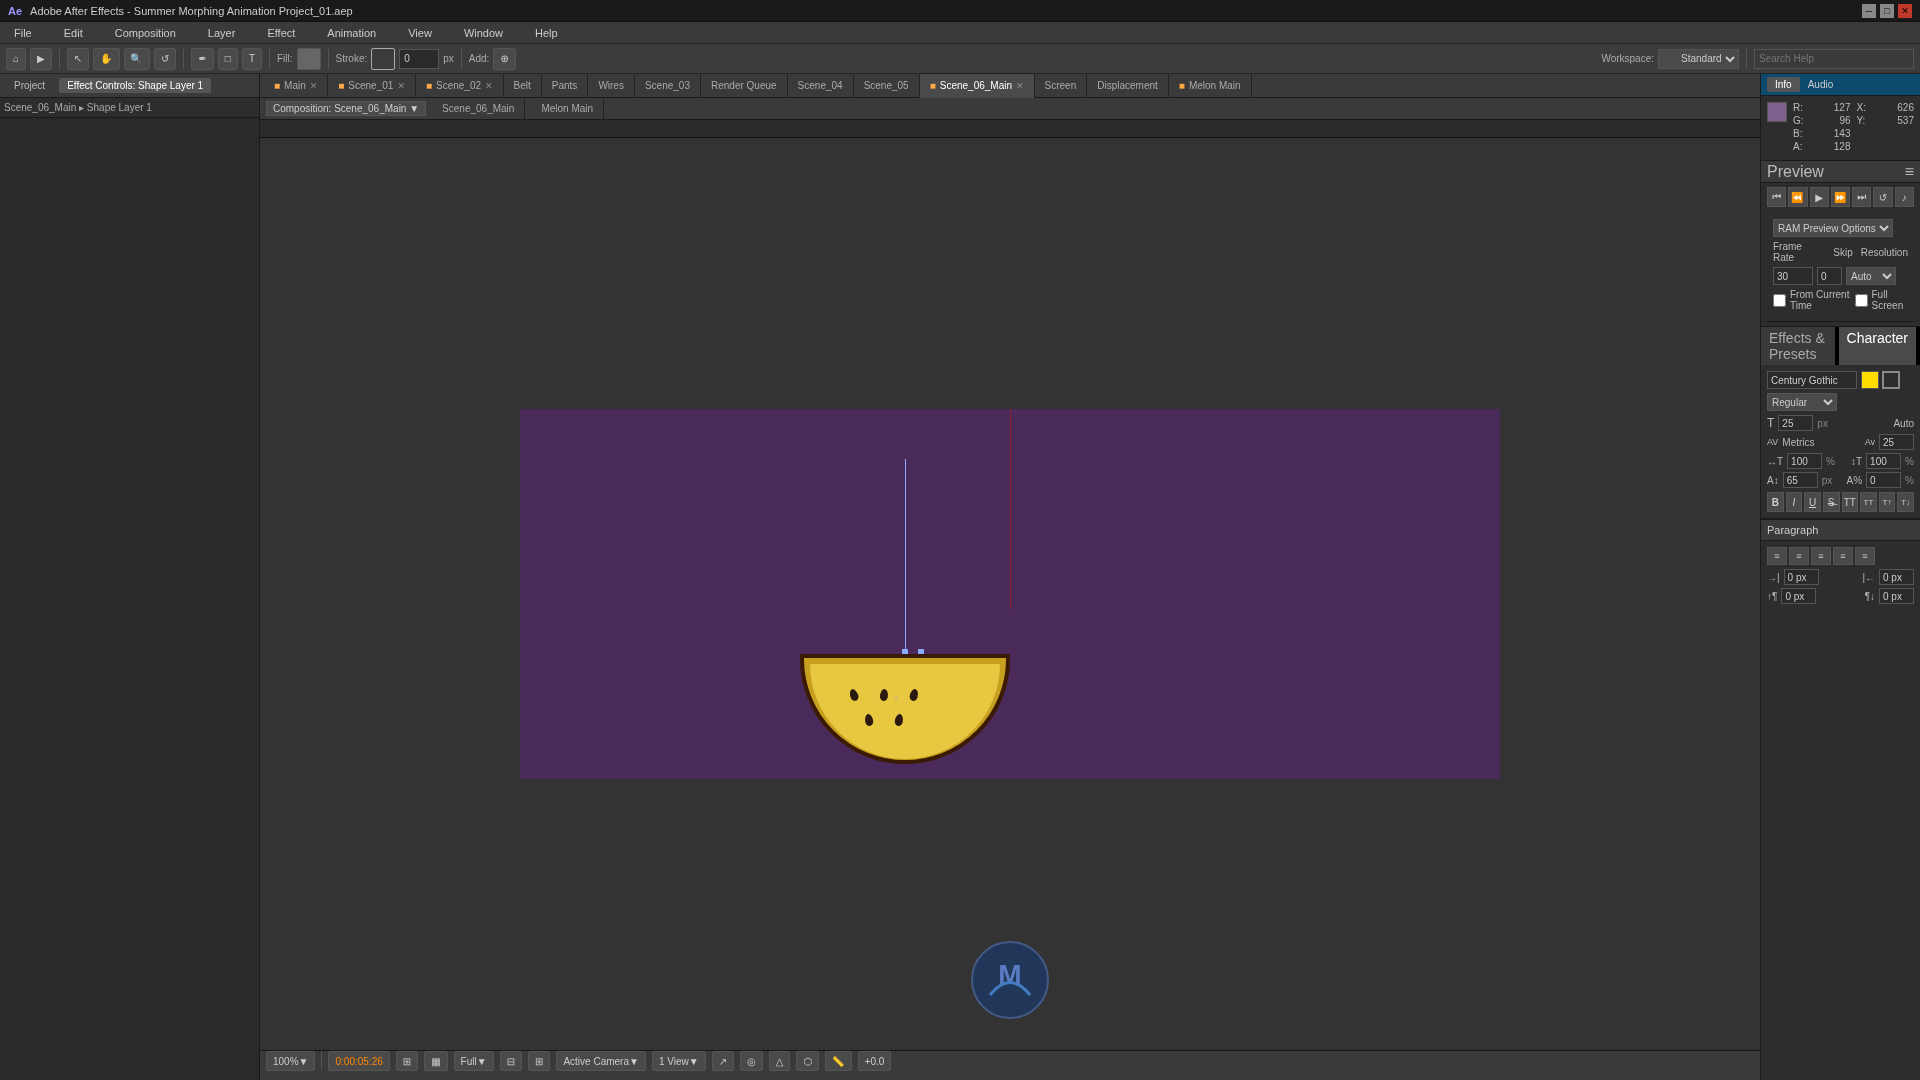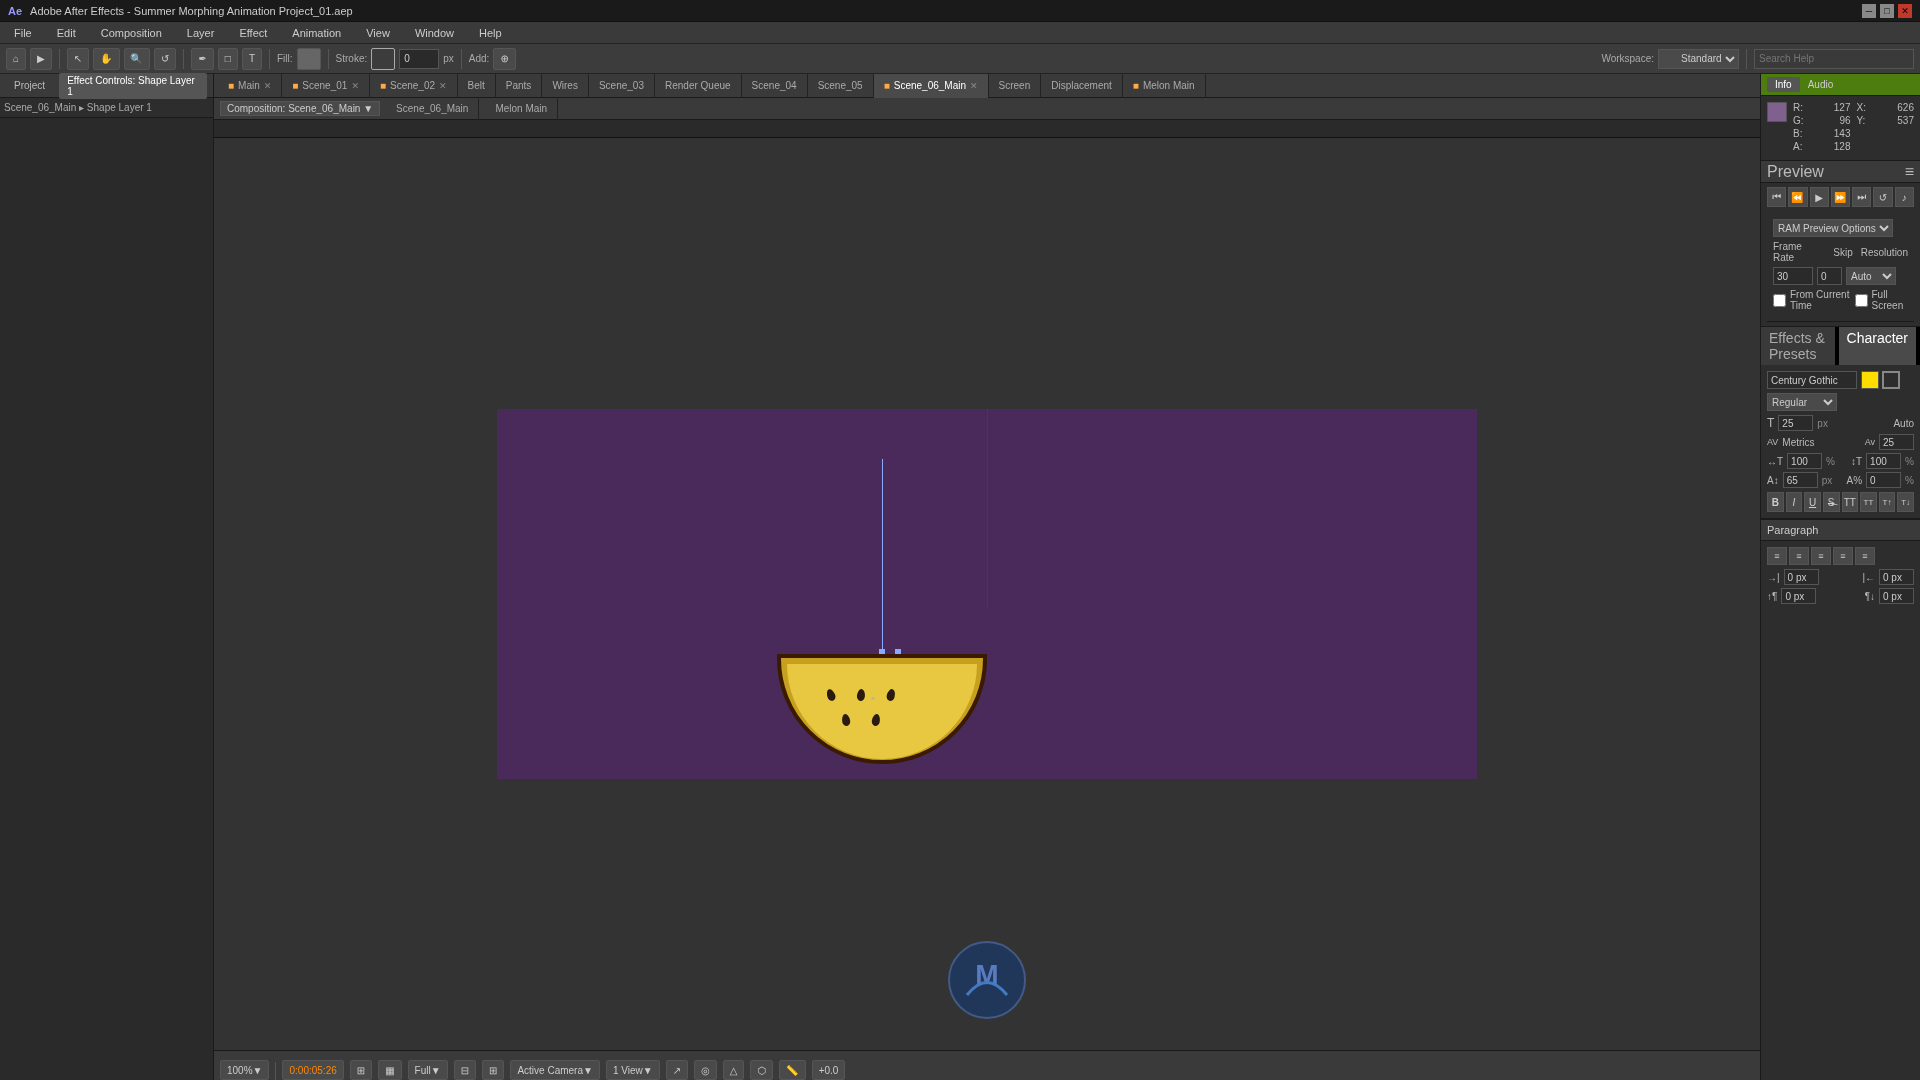--- a/index.html
+++ b/index.html
@@ -20,21 +20,21 @@
     .title-btn.close { background: #c0392b; }
 
     
     #menubar {
       background: #3a3a3a;
       height: 22px;
       display: flex;
       align-items: center;
       padding: 0 6px;
       border-bottom: 1px solid #222;
-      gap: 9px;
+      gap: 16px;
     }
     .menu-item {
       padding: 2px 8px;
       cursor: pointer;
       color: #ccc;
       font-size: 11px;
       border-radius: 2px;
     }
 
     
@@ -72,21 +72,21 @@
     }
 
     
     #main-layout {
       display: flex;
       height: calc(1080px - 22px - 22px - 30px);
     }
 
     
     #left-panel {
-      width: 214px;
+      width: 260px;
       background: #2d2d2d;
       border-right: 1px solid #1a1a1a;
       display: flex;
       flex-direction: column;
     }
     .panel-header {
       background: #3a3a3a;
       height: 24px;
       display: flex;
       align-items: center;
@@ -202,21 +202,21 @@
       background: #2a1a10;
       border-radius: 50% 50% 50% 50% / 60% 60% 40% 40%;
     }
 
     
     #viewer-bottom {
       height: 30px;
       background: #3a3a3a;
       border-top: 1px solid #1a1a1a;
       display: flex;
-      align-items: flex-end;
+      align-items: flex-start;
       padding: 0 6px;
       gap: 6px;
     }
     .viewer-ctrl {
       background: #4a4a4a;
       border: 1px solid #555;
       color: #ccc;
       padding: 1px 6px;
       font-size: 10px;
       cursor: pointer;
@@ -470,21 +470,21 @@
         <div class="viewer-ctrl">📏</div>
         <div class="viewer-ctrl">
           <span>+0.0</span>
         </div>
       </div>
     </div>
   </div>
 
   <div id="right-panel">
 
-    <div style="background:#4d7c0f;height:22px;display:flex;align-items:center;padding:0 6px;border-bottom:1px solid #1a1a1a;">
+    <div style="background:#0c4a6e;height:22px;display:flex;align-items:center;padding:0 6px;border-bottom:1px solid #1a1a1a;">
       <div class="panel-tab active">Info</div>
       <div class="panel-tab">Audio</div>
     </div>
 
     <div class="right-section">
       <div style="display:flex;align-items:flex-start;gap:6px;">
         <div class="color-swatch" style="background:rgb(127,96,143);"></div>
         <div style="flex:1;">
           <div class="info-row">
             <span>R:</span>

